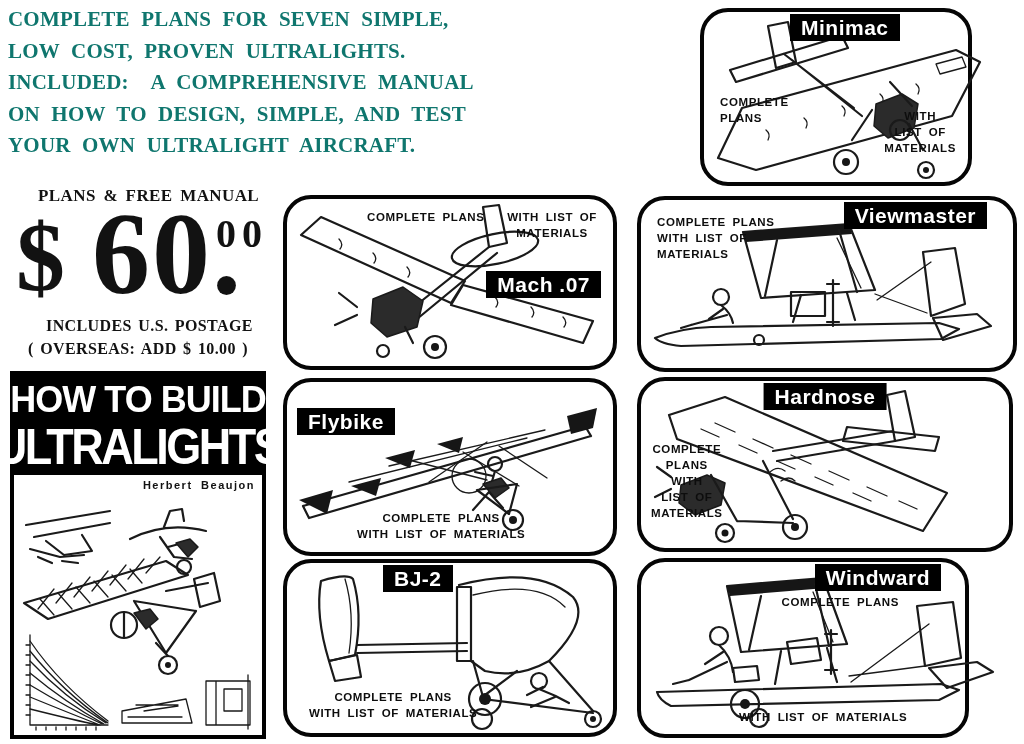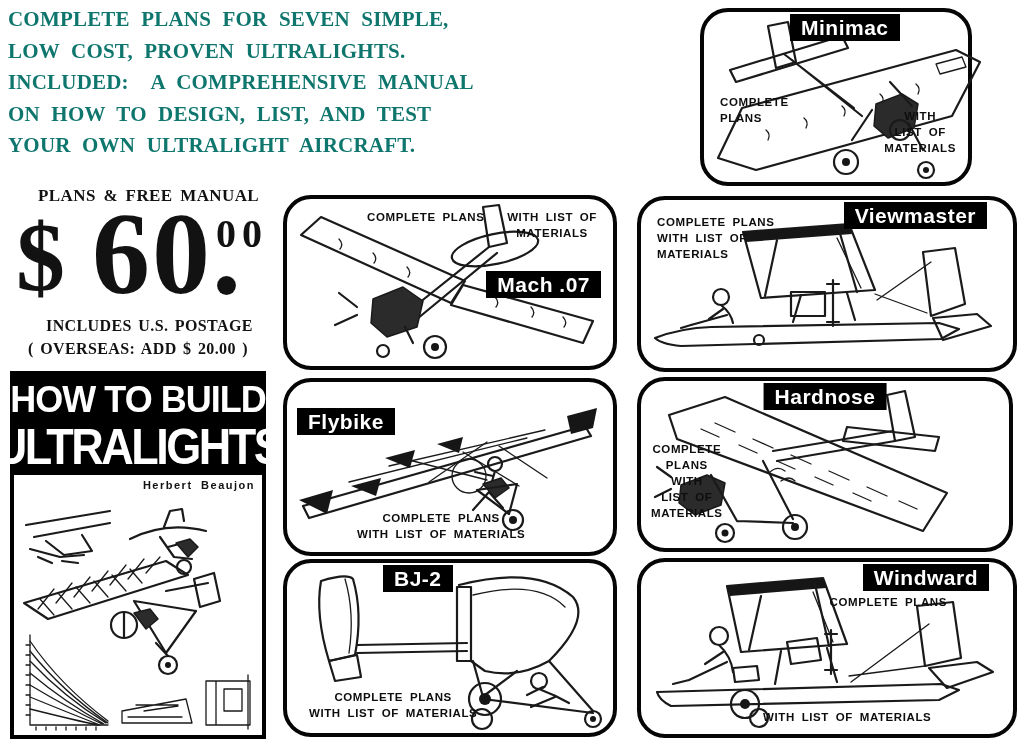--- a/index.html
+++ b/index.html
@@ -46,21 +46,21 @@
          font-size:21px;line-height:27px;padding:0 11px;letter-spacing:0.5px;
          white-space:nowrap;z-index:3;}
   .anno{position:absolute;font-weight:700;font-size:11.5px;line-height:16px;
          letter-spacing:0.6px;word-spacing:3px;color:#0d0d0d;z-index:3;white-space:nowrap;}
   #p-minimac   {left:700px;top:8px;  width:272px;height:178px;}
   #p-mach07    {left:283px;top:195px;width:334px;height:175px;}
   #p-viewmaster{left:637px;top:196px;width:380px;height:176px;}
   #p-flybike   {left:283px;top:378px;width:334px;height:178px;}
   #p-hardnose  {left:637px;top:377px;width:376px;height:175px;}
   #p-bj2       {left:283px;top:559px;width:334px;height:178px;}
-  #p-windward  {left:637px;top:558px;width:380px;height:180px;}
+  #p-windward  {left:637px;top:558px;width:332px;height:180px;}
   
   .lbl-minimac{top:2px;left:86px;}
   .anno-minimac-plans{left:16px;top:82px;}
   .anno-minimac-mat{right:12px;top:96px;text-align:center;}
   .lbl-mach07{top:72px;right:12px;}
   .anno-mach07-plans{left:80px;top:10px;}
   .anno-mach07-mat{right:16px;top:10px;text-align:center;}
   .lbl-viewmaster{top:2px;right:26px;}
   .anno-viewmaster-plans{left:16px;top:14px;}
   .lbl-flybike{top:26px;left:10px;}
@@ -81,30 +81,30 @@
 </style>
 </head>
 <body>
 
 <div class="page">
 
   <div class="headline">
     <div>COMPLETE PLANS FOR SEVEN SIMPLE,</div>
     <div>LOW COST, PROVEN ULTRALIGHTS.</div>
     <div>INCLUDED:  A COMPREHENSIVE MANUAL</div>
-    <div>ON HOW TO DESIGN, LIST, AND TEST</div>
+    <div>ON HOW TO DESIGN, SIMPLE, AND TEST</div>
     <div>YOUR OWN ULTRALIGHT AIRCRAFT.</div>
   </div>
 
   <div class="offer-heading">PLANS &amp; FREE MANUAL</div>
   <div class="price-cur">$</div>
   <div class="price-amount">60.</div>
   <div class="price-cents">00</div>
   <div class="offer-postage">INCLUDES U.S. POSTAGE</div>
-  <div class="offer-overseas">( OVERSEAS:  ADD  $ 20.00 )</div>
+  <div class="offer-overseas">( OVERSEAS:  ADD  $ 10.00 )</div>
 
   <div class="book">
     <div class="book-band">
       <div class="book-title1">HOW TO BUILD</div>
       <div class="book-title2">ULTRALIGHTS</div>
     </div>
     <div class="book-author">Herbert Beaujon</div>
     <svg class="book-art art" width="240" height="236" viewBox="0 0 240 236">
 
       <path d="M8,30 L92,16 M16,42 L92,28"></path>

